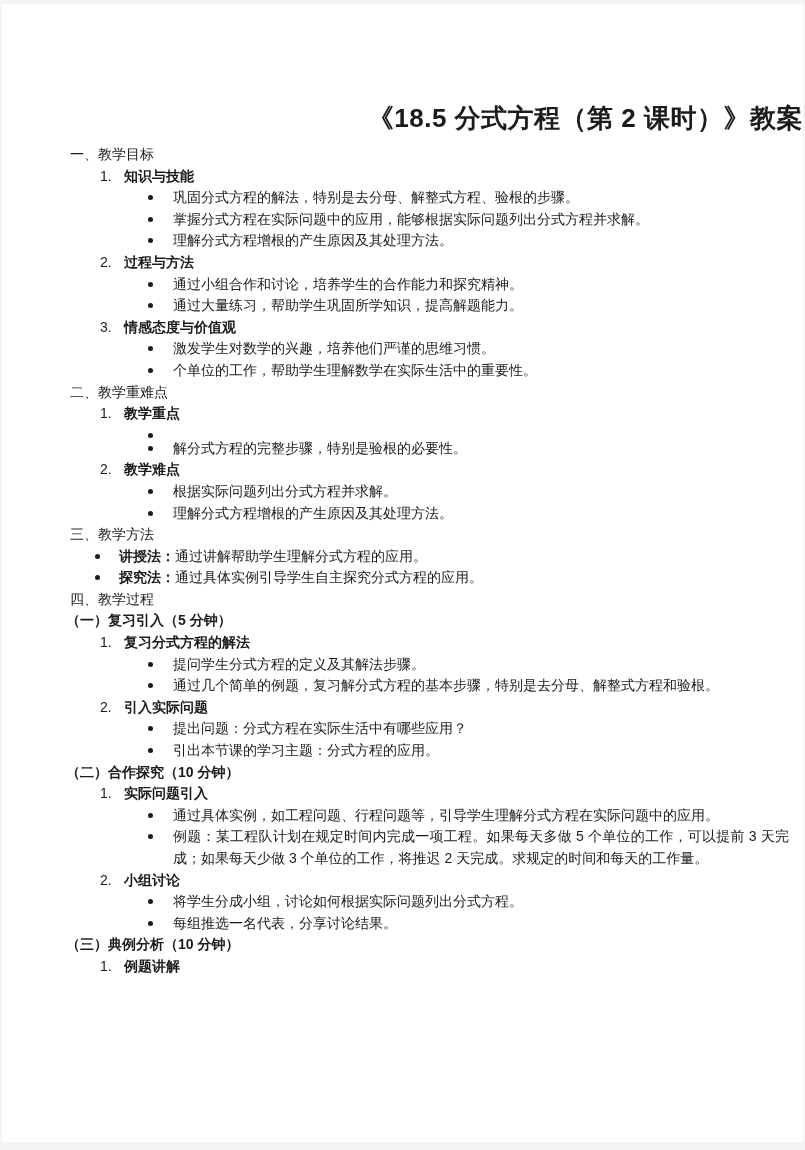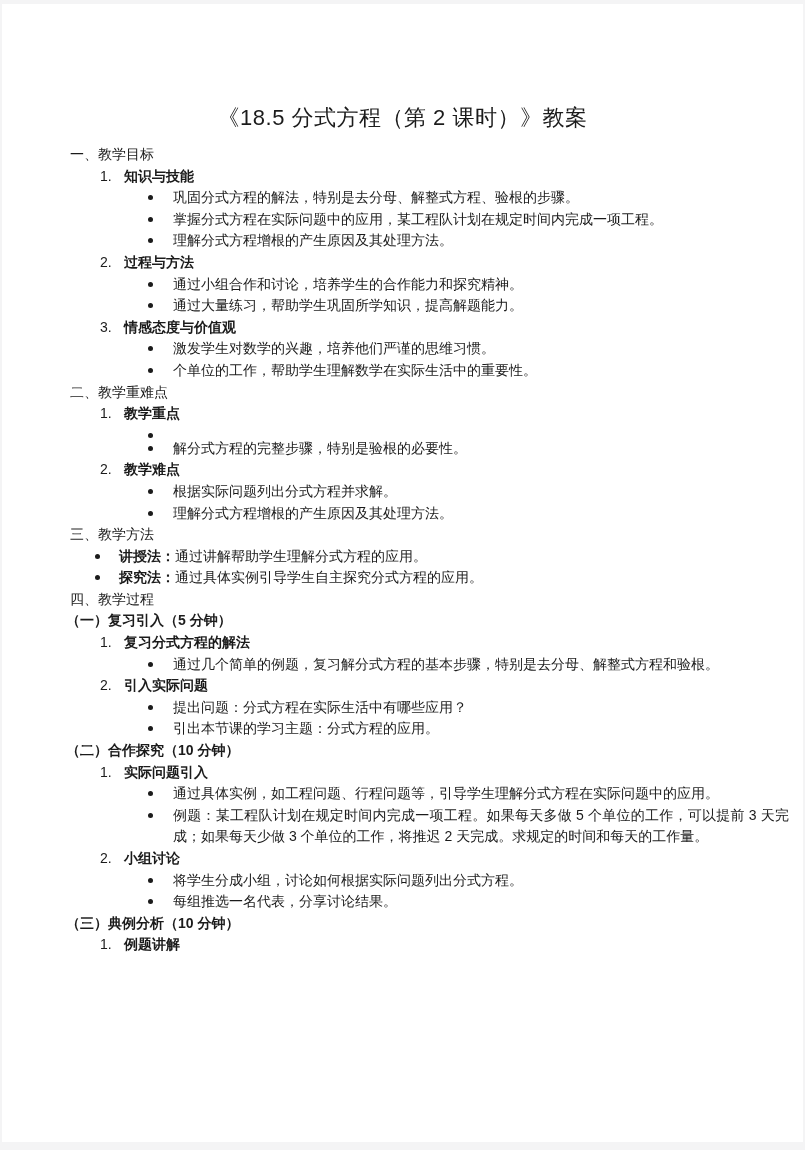--- a/index.html
+++ b/index.html
@@ -11,23 +11,23 @@
     font-family: "Liberation Sans", "DejaVu Sans", sans-serif;
   }
   .paper {
     position: absolute;
     left: 2px; right: 2px; top: 4px; bottom: 8px;
     background: #ffffff;
     color: #1b1b1b;
   }
   .doc-title {
     margin: 95px 0 7px 0;
-    text-align: center;
-    font-size: 22px;
-    font-weight: normal;
+    text-align: right;
+    font-size: 26px;
+    font-weight: bold;
     line-height: 38px;
     letter-spacing: 0.5px;
     white-space: nowrap;
   }
   .doc-body {
     padding: 0 14px 0 68px;
     font-size: 14px;
     line-height: 21.6px;
   }
   .block { margin: 0; }
@@ -59,21 +59,21 @@
       <div class="block numbered">
         <span class="num">1.</span>
         <span class="ntext">知识与技能</span>
       </div>
       <div class="block bullet bullet-row">
         <span class="dot"></span>
         <span class="btext">巩固分式方程的解法，特别是去分母、解整式方程、验根的步骤。</span>
       </div>
       <div class="block bullet bullet-row">
         <span class="dot"></span>
-        <span class="btext">掌握分式方程在实际问题中的应用，某工程队计划在规定时间内完成一项工程。</span>
+        <span class="btext">掌握分式方程在实际问题中的应用，能够根据实际问题列出分式方程并求解。</span>
       </div>
       <div class="block bullet bullet-row">
         <span class="dot"></span>
         <span class="btext">理解分式方程增根的产生原因及其处理方法。</span>
       </div>
       <div class="block numbered">
         <span class="num">2.</span>
         <span class="ntext">过程与方法</span>
       </div>
       <div class="block bullet bullet-row">
@@ -130,20 +130,24 @@
         <span class="btext"><span class="lead">探究法：</span><span>通过具体实例引导学生自主探究分式方程的应用。</span></span>
       </div>
       <div class="block section"><span>四、教学过程</span></div>
       <div class="block psection"><span>（一）复习引入（5 分钟）</span></div>
       <div class="block numbered">
         <span class="num">1.</span>
         <span class="ntext">复习分式方程的解法</span>
       </div>
       <div class="block bullet bullet-row">
         <span class="dot"></span>
+        <span class="btext">提问学生分式方程的定义及其解法步骤。</span>
+      </div>
+      <div class="block bullet bullet-row">
+        <span class="dot"></span>
         <span class="btext">通过几个简单的例题，复习解分式方程的基本步骤，特别是去分母、解整式方程和验根。</span>
       </div>
       <div class="block numbered">
         <span class="num">2.</span>
         <span class="ntext">引入实际问题</span>
       </div>
       <div class="block bullet bullet-row">
         <span class="dot"></span>
         <span class="btext">提出问题：分式方程在实际生活中有哪些应用？</span>
       </div>

